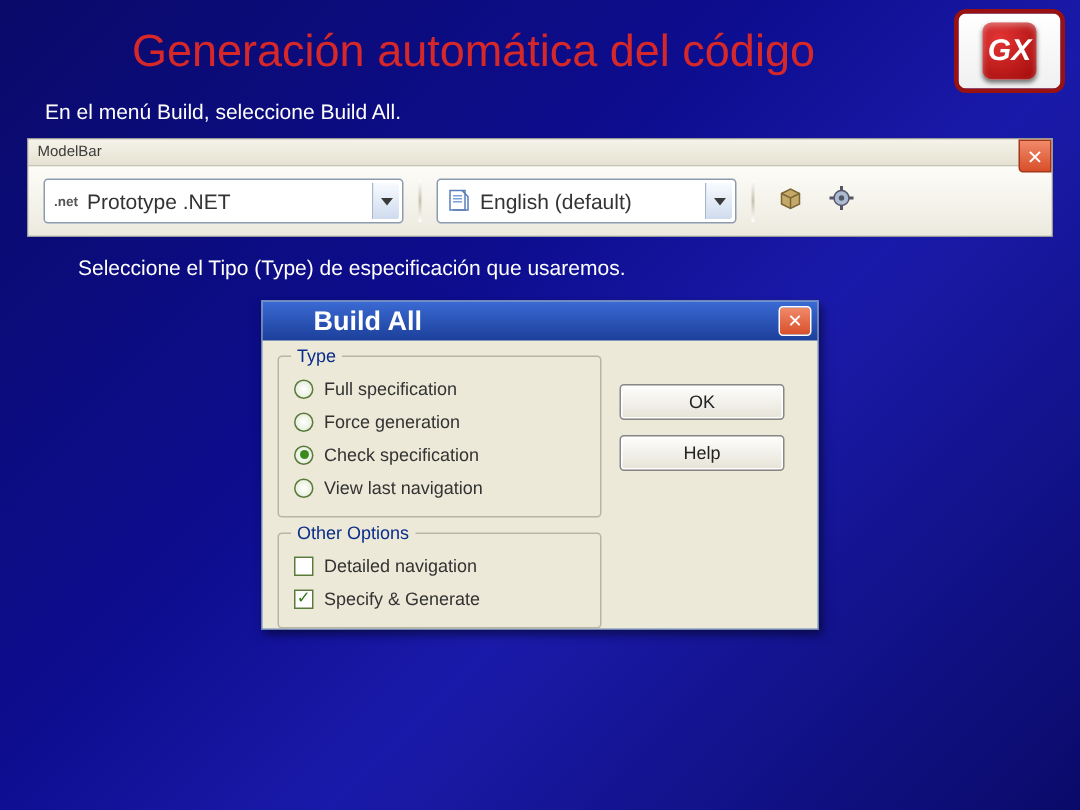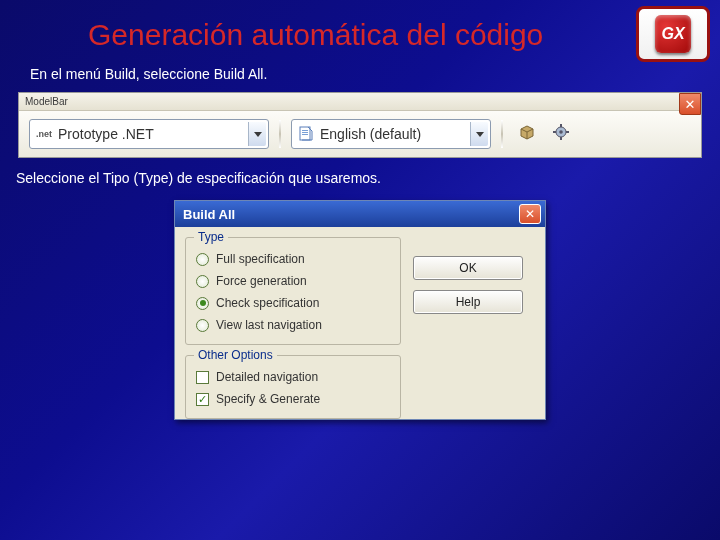--- a/index.html
+++ b/index.html
@@ -20,39 +20,39 @@
     font-family: "Comic Sans MS", Arial, sans-serif;
   }
   .caption {
     color: #fff;
     font-size: 14px;
     padding: 6px 0 10px 30px;
   }
   .caption2 {
     color: #fff;
     font-size: 14px;
-    padding: 12px 0 10px 16px;
+    padding: 12px 0 10px 52px;
   }
   .gx-logo {
     position: absolute;
     top: 6px; right: 10px;
     width: 74px; height: 56px;
     background: linear-gradient(#fff,#f0f0f0);
     border: 3px solid #991111;
     border-radius: 8px;
     display: flex; align-items: center; justify-content: center;
   }
   .gx-logo-inner {
     width: 36px; height: 38px;
     background: radial-gradient(circle at 30% 30%, #e43535, #a00808);
     border-radius: 6px;
     color: #fff;
     font-weight: bold;
     font-style: italic;
-    font-size: 16px;
+    font-size: 20px;
     display: flex; align-items: center; justify-content: center;
     box-shadow: inset 0 2px 4px rgba(255,255,255,0.4), 0 2px 3px rgba(0,0,0,0.5);
   }
 
   
   .modelbar-wrap {
     margin: 0 18px;
     background: #ebe8dc;
     border: 1px solid #999;
     position: relative;
@@ -125,21 +125,21 @@
     box-shadow: 2px 3px 6px rgba(0,0,0,0.5);
     position: relative;
   }
   .dlg-titlebar{
     height: 26px;
     background: linear-gradient(#3a6ad4,#1c3f9a);
     display:flex; align-items:center;
     padding: 0 4px 0 8px;
     color:#fff;
   }
-  .dlg-title-text{ font-size:13px; font-weight:bold; flex:1;}
+  .dlg-title-text{ font-size:18px; font-weight:bold; flex:1;margin-left:26px;}
   .dlg-close{
     width: 22px; height: 20px;
     background: linear-gradient(#f08a6a,#d94f2a);
     border: 1px solid #fff;
     border-radius: 3px;
     color:#fff; font-size:12px;
     display:flex; align-items:center; justify-content:center;
   }
   .dlg-body{
     display:flex;

